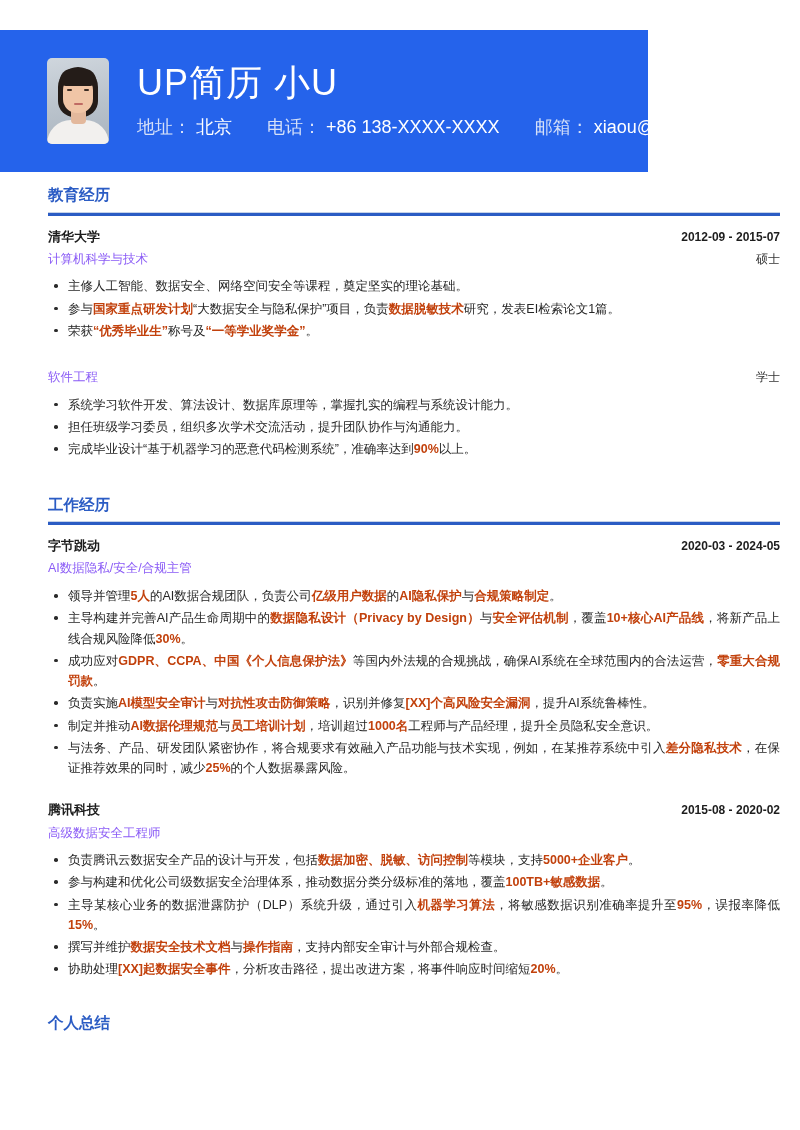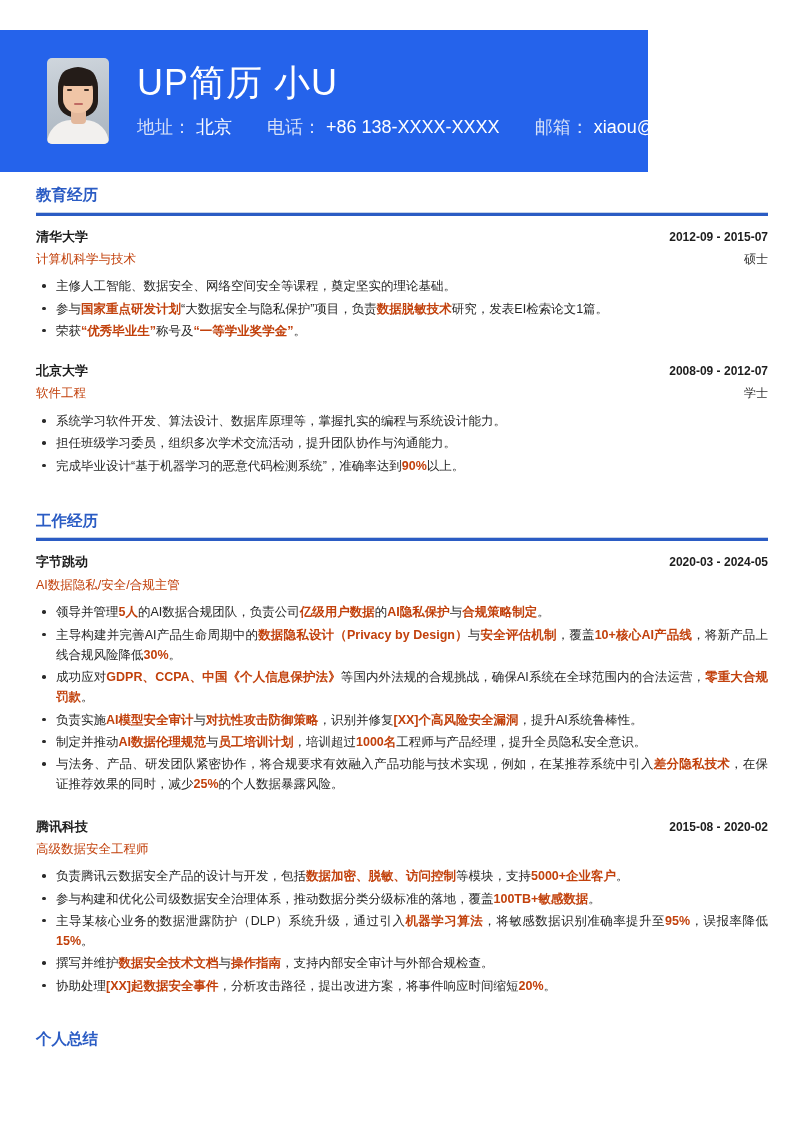--- a/index.html
+++ b/index.html
@@ -139,21 +139,21 @@
     line-height: 1.2;
   }
   .contact .ci { display: inline-block; margin-right: 30px; }
   .contact .ci:last-child { margin-right: 0; }
   .contact .lb { color: #d5e0f8; }
   .contact .vl { color: #ffffff; margin-left: 5px; }
 
   
   .content {
     position: absolute;
-    left: 36px;
+    left: 48px;
     top: 186px;
     width: 732px;
   }
 
   .section { margin-bottom: 0; }
   .sec-title {
     font-size: 15.5px;
     font-weight: bold;
     color: #2b5cc4;
     line-height: 1.2;
@@ -187,21 +187,21 @@
   }
   .entry-sub {
     display: flex;
     align-items: baseline;
     justify-content: space-between;
     line-height: 1.25;
     margin-top: 7px;
   }
   .role {
     font-size: 12.5px;
-    color: #c2410c;
+    color: #8b5cf6;
   }
   .qual {
     font-size: 12px;
     color: #333333;
     white-space: nowrap;
   }
 
   ul.bullets {
     list-style: none;
     margin: 9px 0 0 0;
@@ -287,24 +287,20 @@
         <ul class="bullets">
             <li><span>主修人工智能、数据安全、网络空间安全等课程，奠定坚实的理论基础。</span></li>
             <li><span>参与</span><b>国家重点研发计划</b><span>“大数据安全与隐私保护”项目，负责</span><b>数据脱敏技术</b><span>研究，发表EI检索论文1篇。</span></li>
             <li><span>荣获</span><b>“优秀毕业生”</b><span>称号及</span><b>“一等学业奖学金”</b><span>。</span></li>
           </ul>
       </div>
 
       <div class="gap-edu2"></div>
 
       <div class="entry">
-        <div class="entry-top">
-          <span class="org">北京大学</span>
-          <span class="period">2008-09 - 2012-07</span>
-        </div>
         <div class="entry-sub">
           <span class="role">软件工程</span>
           <span class="qual">学士</span>
         </div>
         <ul class="bullets">
             <li><span>系统学习软件开发、算法设计、数据库原理等，掌握扎实的编程与系统设计能力。</span></li>
             <li><span>担任班级学习委员，组织多次学术交流活动，提升团队协作与沟通能力。</span></li>
             <li><span>完成毕业设计“基于机器学习的恶意代码检测系统”，准确率达到</span><b>90%</b><span>以上。</span></li>
           </ul>
       </div>

